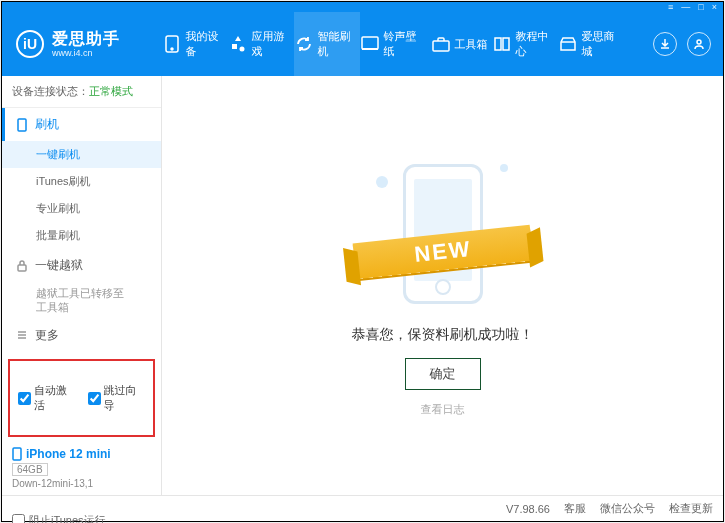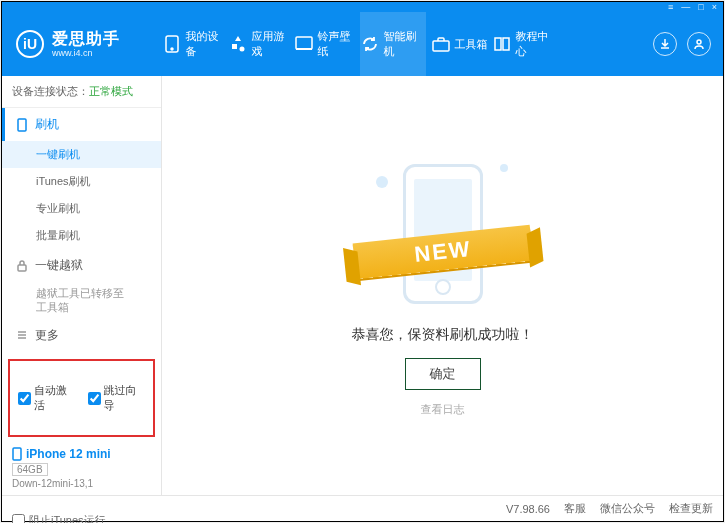--- a/index.html
+++ b/index.html
@@ -89,54 +89,63 @@
           <span>我的设备</span>
         </div>
       <div class="nav-item">
           <span class="nico">
             <svg width="18" height="18" viewBox="0 0 18 18" fill="#fff">
               <path d="M9 1l3 5H6zM3 9h5v5H3zM13 11.5a2.5 2.5 0 100 5 2.5 2.5 0 000-5z"></path>
             </svg>
           </span>
           <span>应用游戏</span>
         </div>
-      <div class="nav-item">
-          <span class="nico">
-            <svg width="18" height="16" viewBox="0 0 18 16" fill="none" stroke="#fff" stroke-width="1.5">
-              <rect x="1" y="1" width="16" height="12" rx="1"></rect>
-              <path d="M1 13h16" stroke-width="2"></path>
-            </svg>
-          </span>
-          <span>铃声壁纸</span>
-        </div>
       <div class="nav-item active">
           <span class="nico">
             <svg width="18" height="18" viewBox="0 0 18 18" fill="none" stroke="#fff" stroke-width="1.8">
               <path d="M3 9a6 6 0 0110-4M15 9a6 6 0 01-10 4"></path>
               <path d="M13 2v3h-3M5 16v-3h3" fill="#fff"></path>
             </svg>
           </span>
           <span>智能刷机</span>
         </div>
       <div class="nav-item">
           <span class="nico">
             <svg width="18" height="16" viewBox="0 0 18 16" fill="none" stroke="#fff" stroke-width="1.5">
+              <rect x="1" y="1" width="16" height="12" rx="1"></rect>
+              <path d="M1 13h16" stroke-width="2"></path>
+            </svg>
+          </span>
+          <span>铃声壁纸</span>
+        </div>
+      <div class="nav-item">
+          <span class="nico">
+            <svg width="18" height="16" viewBox="0 0 18 16" fill="none" stroke="#fff" stroke-width="1.5">
               <rect x="1" y="5" width="16" height="10" rx="1"></rect>
               <path d="M6 5V3a1 1 0 011-1h4a1 1 0 011 1v2"></path>
             </svg>
           </span>
           <span>工具箱</span>
         </div>
       <div class="nav-item">
           <span class="nico">
             <svg width="18" height="16" viewBox="0 0 18 16" fill="none" stroke="#fff" stroke-width="1.5">
               <path d="M2 2h6v12H2zM10 2h6v12h-6z"></path>
             </svg>
           </span>
           <span>教程中心</span>
+        </div>
+      <div class="nav-item">
+          <span class="nico">
+            <svg width="18" height="16" viewBox="0 0 18 16" fill="none" stroke="#fff" stroke-width="1.5">
+              <path d="M2 6l2-4h10l2 4v8H2z"></path>
+              <path d="M2 6h14"></path>
+            </svg>
+          </span>
+          <span>爱思商城</span>
         </div>
     </div>
     <div class="hdr-right">
       <div class="rbtn">
           <svg width="12" height="12" viewBox="0 0 12 12" fill="none" stroke="#fff" stroke-width="1.5">
             <path d="M6 1v7M3 5l3 3 3-3M2 10h8"></path>
           </svg>
         </div>
       <div class="rbtn">
           <svg width="12" height="12" viewBox="0 0 12 12" fill="none" stroke="#fff" stroke-width="1.5">

